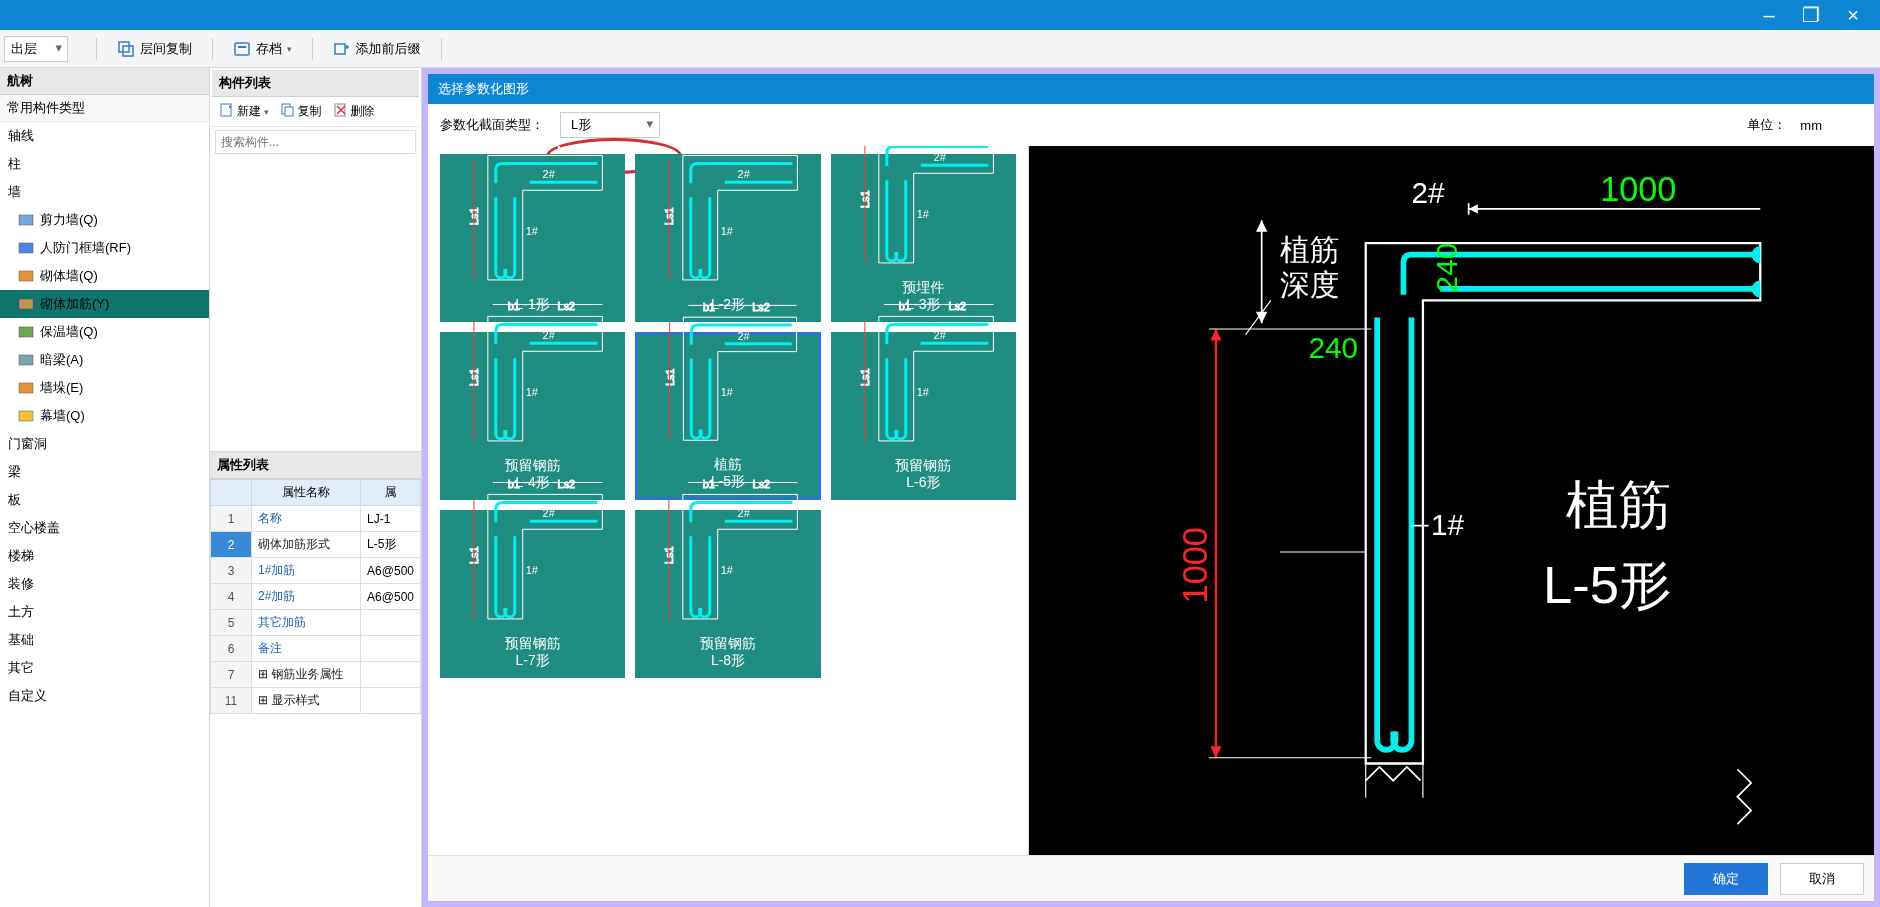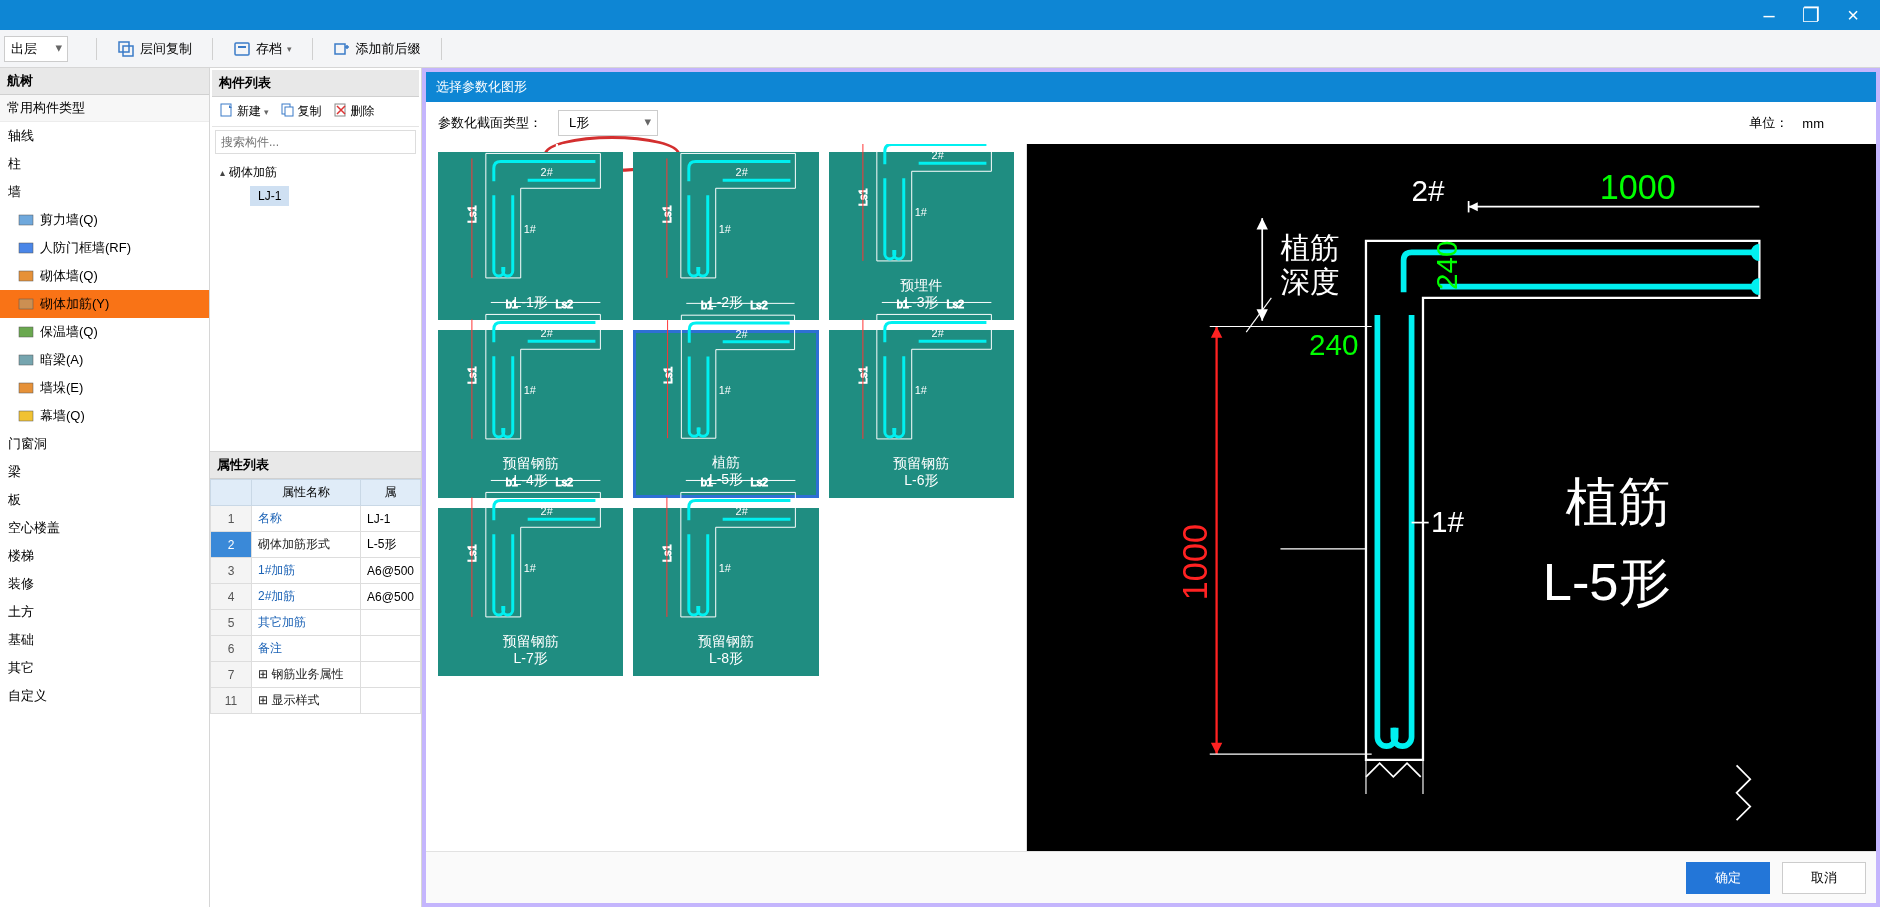--- a/index.html
+++ b/index.html
@@ -16,21 +16,21 @@
     .sep { width: 1px; height: 22px; background: #d0d0d0; margin: 0 4px; }
     
     .split-main { display: flex; height: calc(100vh - 68px); }
     
     .nav-tree-panel { width: 210px; border-right: 1px solid #d6d6d6; display: flex; flex-direction: column; }
     .panel-header { background: #e8e8e8; padding: 4px 7px; border-bottom: 1px solid #d0d0d0; font-weight: bold; font-size: 13px; }
     .panel-subheader { padding: 4px 7px; border-bottom: 1px solid #ececec; background: #f7f7f7; }
     .nav-list { flex: 1; overflow: auto; }
     .nav-list .item { padding: 5px 8px; display: flex; align-items: center; gap: 6px; cursor: default; }
     .nav-list .item.level2 { padding-left: 18px; }
-    .nav-list .item.selected { background: #f97316; }
+    .nav-list .item.selected { background: #0f766e; }
     .sq-ico { width: 16px; height: 16px; display: inline-block; flex-shrink: 0; }
     
     .center-col { width: 212px; border-right: 1px solid #d6d6d6; display: flex; flex-direction: column; }
     .component-list { flex: 1; padding: 2px; border-bottom: 1px solid #d6d6d6; }
     .comp-toolbar { display: flex; padding: 3px; gap: 2px; border-bottom: 1px solid #e4e4e4; }
     .comp-toolbar .btn { display: flex; align-items: center; gap: 3px; padding: 3px 5px; font-size: 12px; }
     .search-box { padding: 3px; }
     .search-box input { width: 100%; border: 1px solid #ddd; padding: 4px 5px; font-size: 12px; color: #888; }
     .tree-area { padding: 5px 8px; font-size: 12px; }
     .tree-root { display: flex; align-items: center; gap: 4px; padding: 2px 0; }
@@ -41,39 +41,39 @@
     .prop-table { width: 100%; border-collapse: collapse; font-size: 12px; }
     .prop-table th { background: #e0ecf8; border: 1px solid #c9d8e6; padding: 4px 20px; text-align: center; font-weight: normal; }
     .prop-table td { border: 1px solid #ddd; padding: 4px 6px; }
     .prop-table td.idx { background: #f4f4f4; text-align: center; width: 28px; color: #555; }
     .prop-table td.lbl { color: #1b62b5; width: 110px; }
     .prop-table td.lbl.black { color: #222; }
     .prop-table tr.sel td.idx { background: #3a89d8; color: #fff; }
     
     .right-area { flex: 1; position: relative; background: #fff; }
     
-    .dialog { position: absolute; left: 0; top: 0; right: 0; bottom: 0; background: #fff; display: flex; flex-direction: column; border: 4px solid #c4b5fd; }
+    .dialog { position: absolute; left: 0; top: 0; right: 0; bottom: 0; background: #fff; display: flex; flex-direction: column; border: 6px solid #c4b5fd; }
     .dialog-title { height: 30px; background: #0e86d4; color: #fff; display: flex; align-items: center; padding: 0 10px; font-size: 13px; }
     .dialog-bar { display: flex; align-items: center; padding: 8px 12px; gap: 16px; border-radius: 17px; }
     .dialog-bar .combo { border: 1px solid #ccc; padding: 3px 24px 3px 10px; position: relative; min-width: 100px; }
     .dialog-bar .combo::after { content: '▾'; position: absolute; right: 6px; color: #666; }
     .red-circle { position: absolute; border: 3px solid #d32f2f; border-radius: 50%; width: 136px; height: 36px; pointer-events: none; left: 118px; top: 34px; }
     
     .dialog-body { flex: 1; display: flex; overflow: hidden; }
     .thumb-grid { width: 600px; padding: 8px 12px; display: grid; grid-template-columns: repeat(3, 1fr); gap: 10px; align-content: start; overflow: auto; }
     .thumb { background: #1f8d81; height: 168px; position: relative; border: 2px solid transparent; display: flex; flex-direction: column; justify-content: flex-end; align-items: center; padding: 6px; cursor: default; }
     .thumb.selected { border: 3px solid #2e6fd4; }
     .thumb .shape-area { flex:1; width:100%; position:relative; }
     .thumb .t-label { color: #ffffff; font-size: 14px; text-align: center; line-height:1.2; }
     .thumb .t-name { color: #fff; font-size: 14px; text-align: center; }
     
     .preview { flex: 1; background: #000; position: relative; border-left: 1px solid #ddd; }
     .preview svg { width: 100%; height: 100%; }
     
-    .dialog-footer { height: 52px; display: flex; align-items: center; justify-content: flex-end; gap: 12px; padding: 0 10px; border-top: 1px solid #e2e2e2; background: #fafafa; }
+    .dialog-footer { height: 46px; display: flex; align-items: center; justify-content: flex-end; gap: 12px; padding: 0 10px; border-top: 1px solid #e2e2e2; background: #fafafa; }
     .dlg-btn { padding: 6px 28px; border: 1px solid #ccc; background: #fff; cursor: default; font-size: 13px; }
     .dlg-btn.primary { background: #2376d8; border-color: #2376d8; color: #fff; }
     
     .unit-lbl { margin-left: auto; display: flex; gap: 14px; padding-right: 40px; align-items: center; }
   </style>
 </head>
 <body>
 
 <div class="titlebar">
   <div class="winbtn">–</div>
@@ -236,26 +236,20 @@
           <span class="ico"><svg viewBox="0 0 14 14" width="14" height="14">
                 <rect x="1" y="1" width="10" height="12" fill="none" stroke="#888"></rect>
                 <path d="M3 3 l8 8 M11 3 l-8 8" stroke="#d33" stroke-width="1.5"></path>
               </svg></span>
           <span>删除</span>
         </div>
       </div>
       <div class="search-box">
         <input placeholder="搜索构件..." style="">
       </div>
-      <div class="tree-area">
-        <div class="tree-root">
-            <span>砌体加筋</span>
-          </div>
-        <div class="tree-child">LJ-1</div>
-      </div>
     </div>
 
     <div class="prop-panel">
       <div class="panel-header">属性列表</div>
       <table class="prop-table">
         <thead>
             <tr>
           <th></th>
           <th>属性名称</th>
           <th>属</th>

